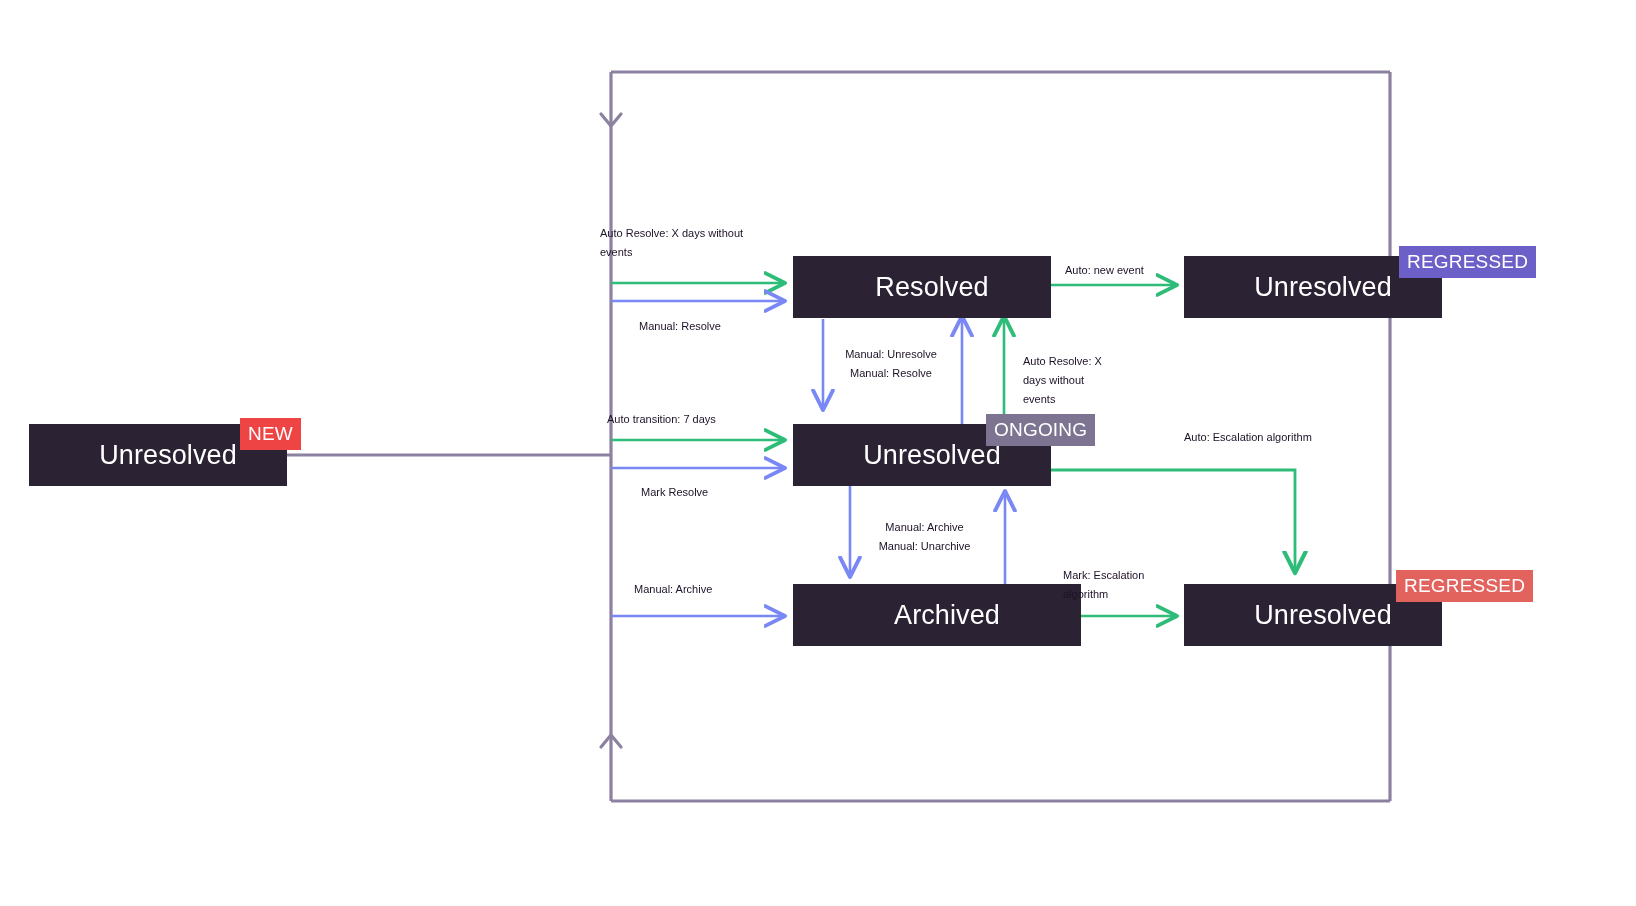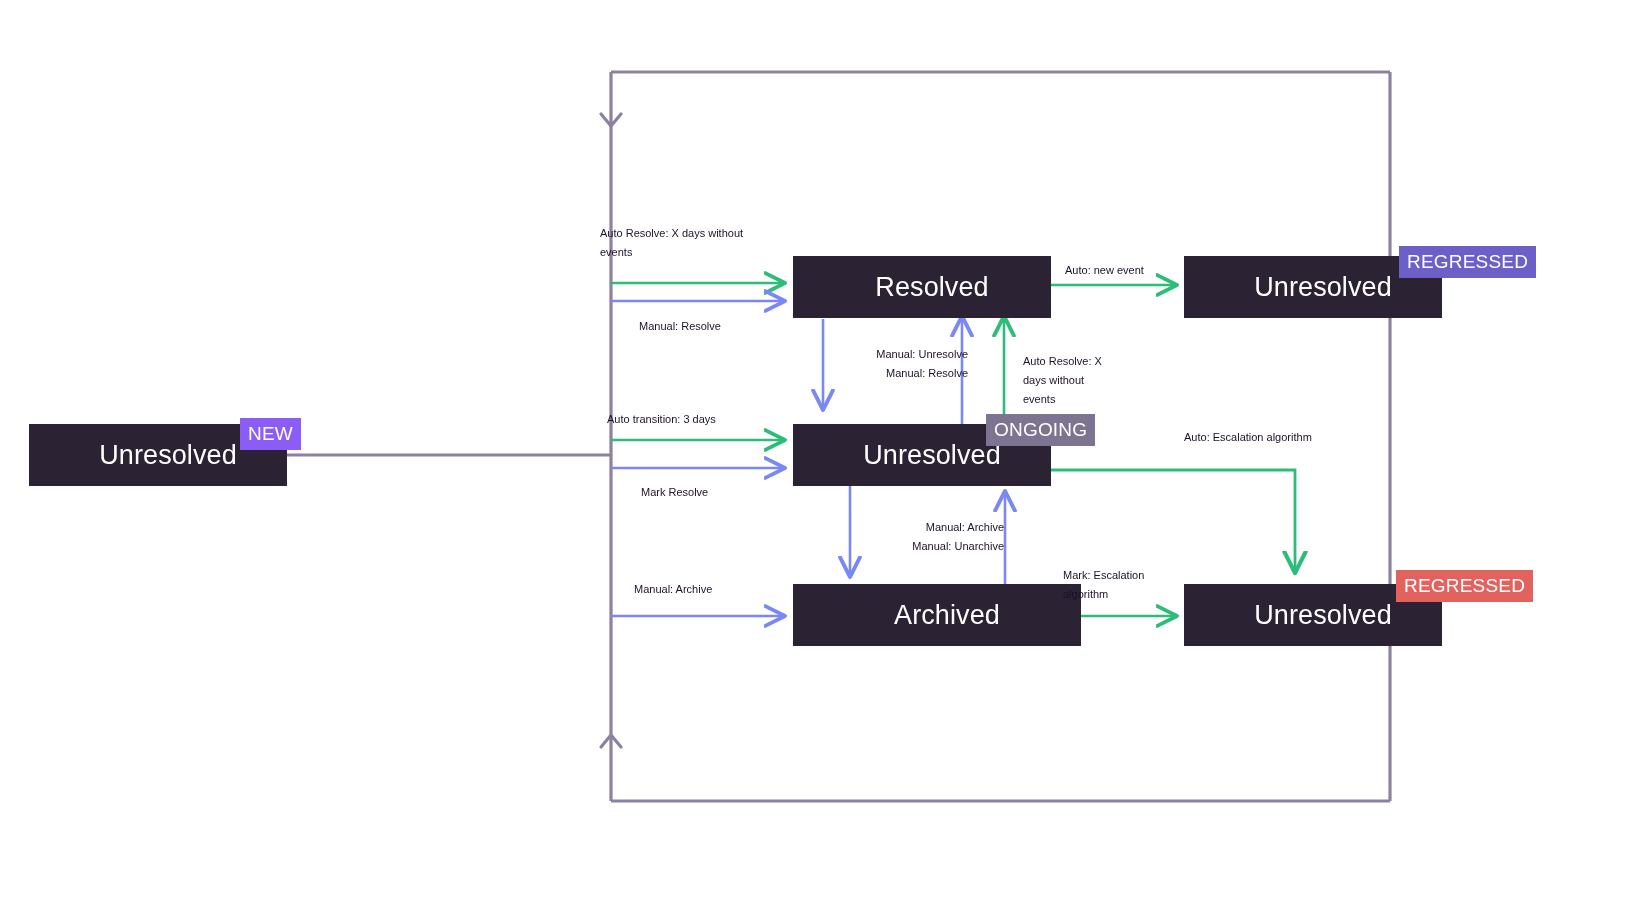--- a/index.html
+++ b/index.html
@@ -55,22 +55,21 @@
   .edge-label {
     position: absolute;
     color: #1d1127;
     font-size: 11px;
     line-height: 19px;
     font-family: "Liberation Sans", sans-serif;
     white-space: pre-line;
     background: transparent;
   }
   .edge-label.center {
-    text-align: right;
-    margin-left: 17px;
+    text-align: center;
   }
   .edge-label.left {
     text-align: left;
   }
 </style>
 </head>
 <body>
 
 <div id="canvas">
 
@@ -169,42 +168,42 @@
   </div>
 
   <div class="node" style="left:1184px; top:256px; width:258px; height:62px;">
     <span>Unresolved</span>
   </div>
 
   <div class="node" style="left:1184px; top:584px; width:258px; height:62px;">
     <span>Unresolved</span>
   </div>
 
-  <div class="badge" style="left:240px; top:418px; background:#8b5cf6;">
+  <div class="badge" style="left:240px; top:418px; background:#ef4444;">
     <span>NEW</span>
   </div>
 
   <div class="badge" style="left:986px; top:414px; background:#7c7490;">
     <span>ONGOING</span>
   </div>
 
   <div class="badge" style="left:1399px; top:246px; background:#6c5fc7;">
     <span>REGRESSED</span>
   </div>
 
   <div class="badge" style="left:1396px; top:570px; background:#e2635e;">
     <span>REGRESSED</span>
   </div>
 
   <div class="edge-label left" style="left:600px; top:224px; width:220px;">Auto Resolve: X days without
 events</div>
 
   <div class="edge-label left" style="left:639px; top:317px; width:200px;">Manual: Resolve</div>
 
-  <div class="edge-label left" style="left:607px; top:410px; width:230px;">Auto transition: 3 days</div>
+  <div class="edge-label left" style="left:607px; top:410px; width:230px;">Auto transition: 7 days</div>
 
   <div class="edge-label left" style="left:641px; top:483px; width:200px;">Mark Resolve</div>
 
   <div class="edge-label left" style="left:634px; top:580px; width:200px;">Manual: Archive</div>
 
   <div class="edge-label center" style="left:831px; top:345px; width:120px;">Manual: Unresolve
 Manual: Resolve</div>
 
   <div class="edge-label left" style="left:1023px; top:352px; width:120px;">Auto Resolve: X
 days without

